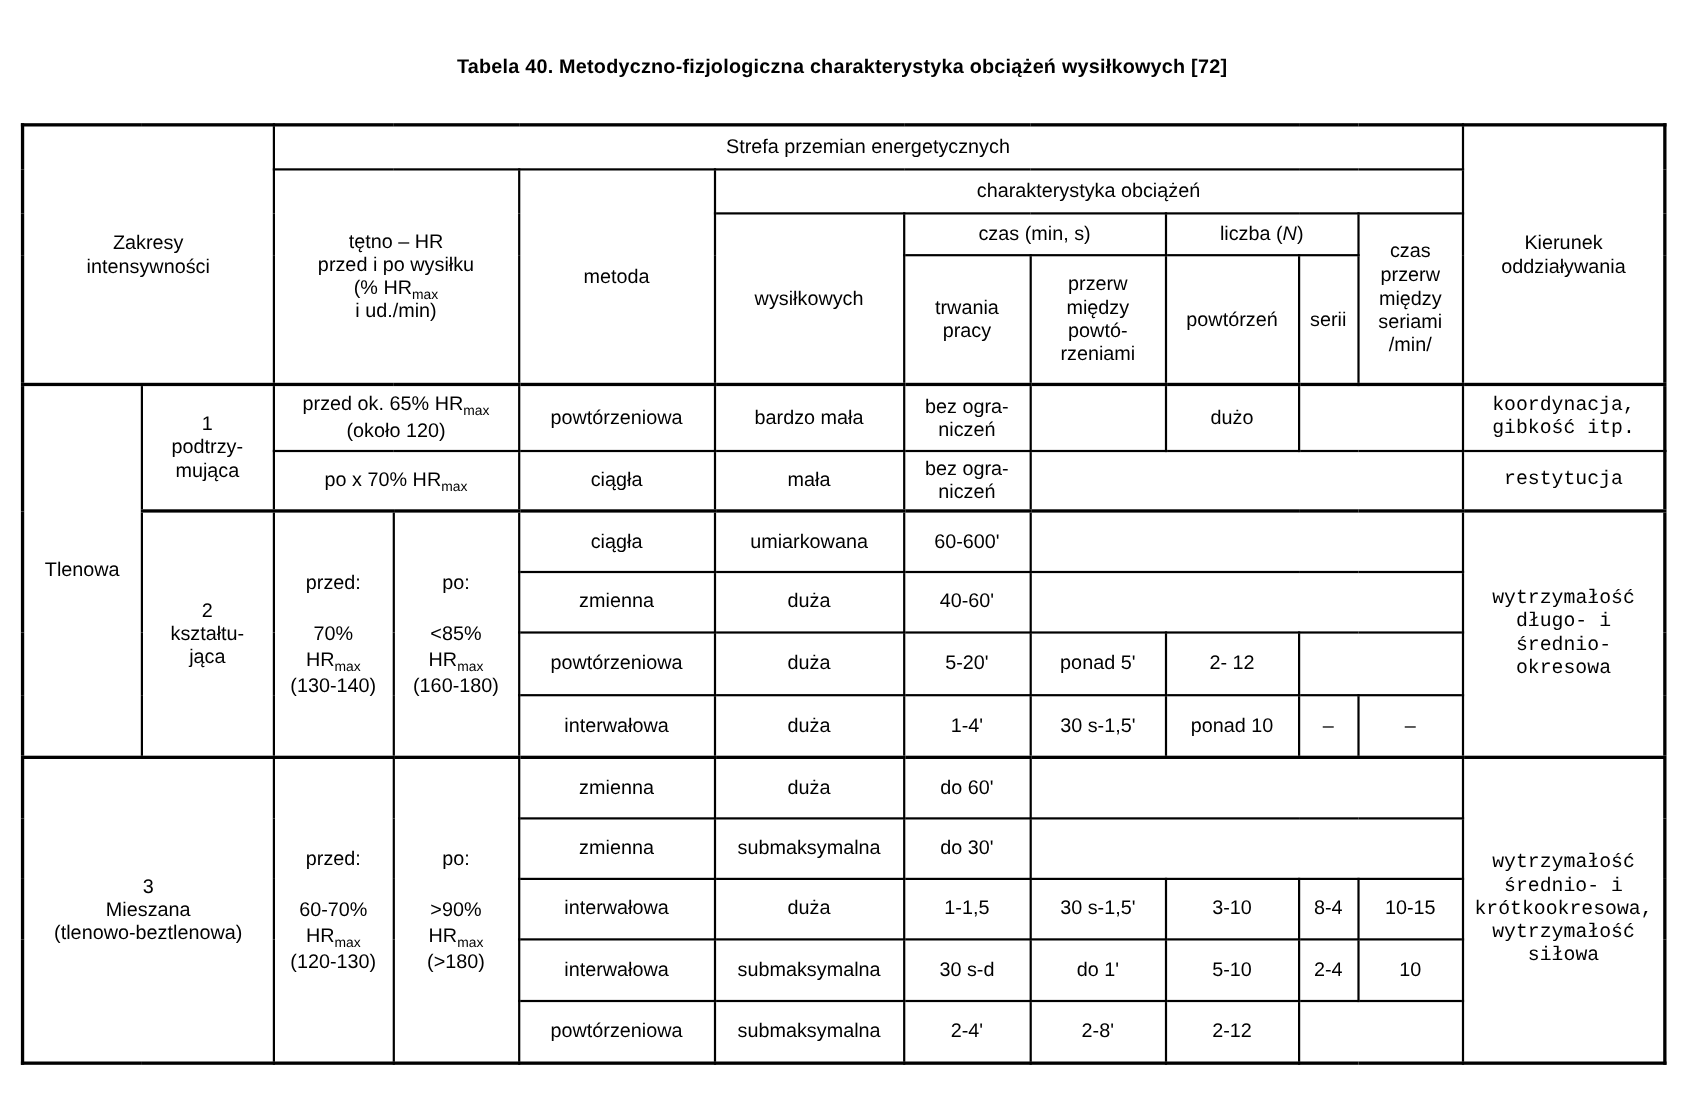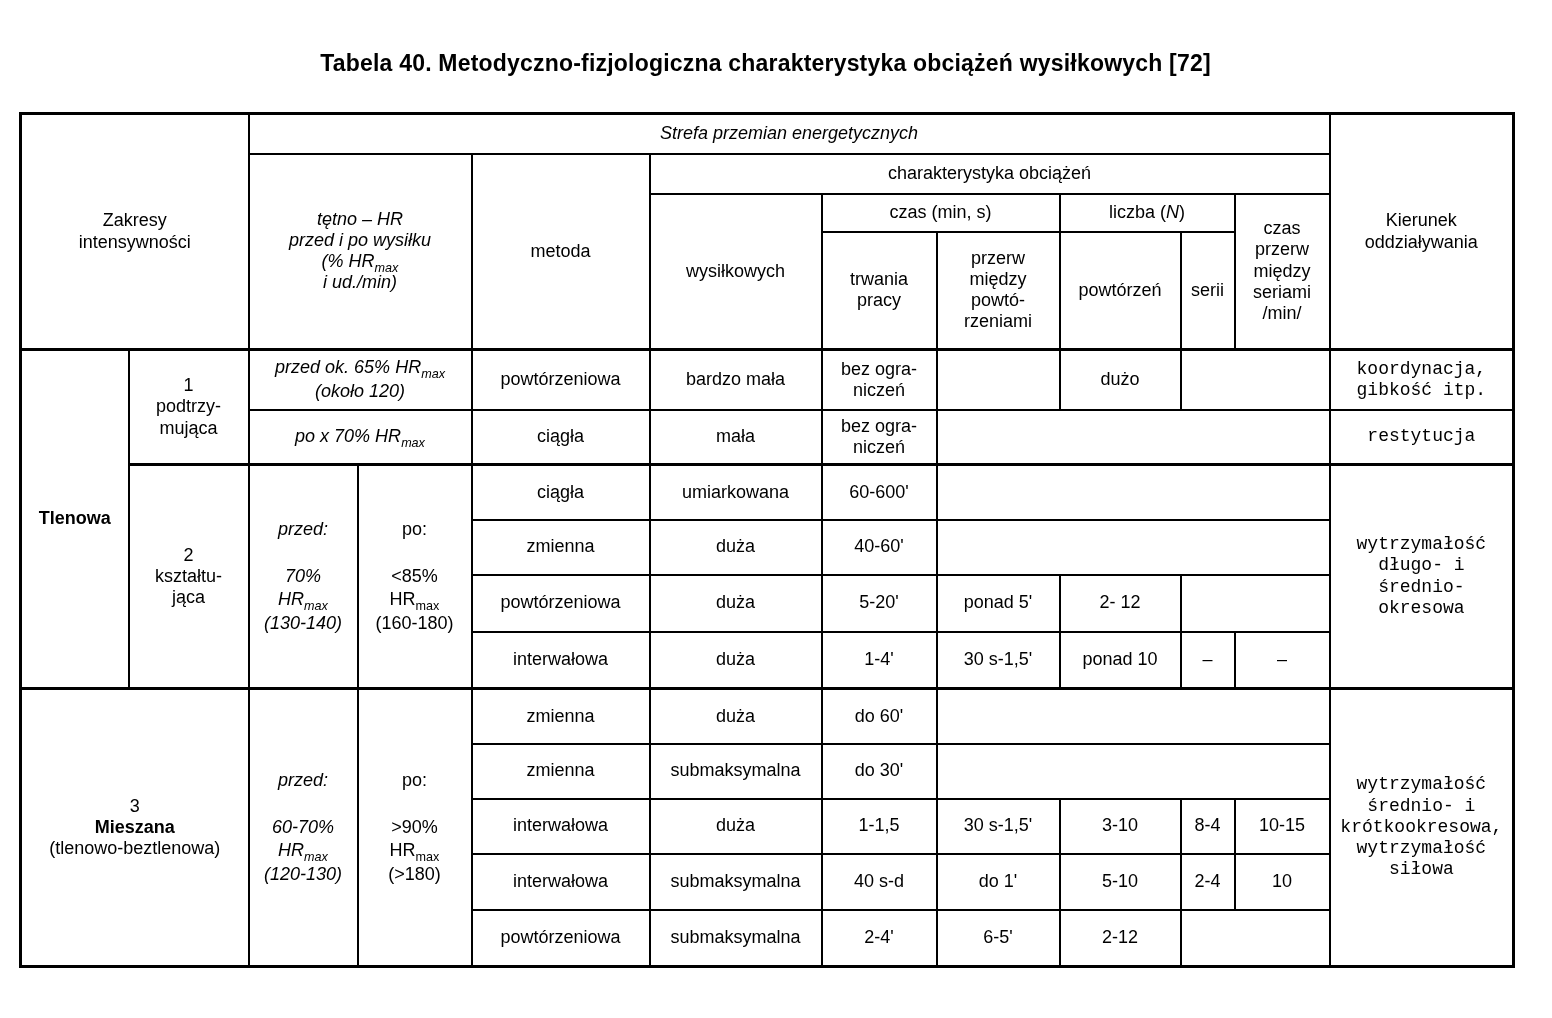--- a/index.html
+++ b/index.html
@@ -4,40 +4,40 @@
 <style>
   html,body{margin:0;padding:0;}
   body{
     width:1552px;height:1018px;background:#ffffff;color:#000;
     font-family:"Liberation Sans", sans-serif;
     -webkit-font-smoothing:antialiased;
   }
   .page{position:relative;width:1552px;height:1018px;overflow:hidden;}
   .caption{
     position:absolute;left:19px;top:50px;width:1493px;
-    text-align:center;font-size:23px;font-weight:bold;letter-spacing:.2px;
+    text-align:center;font-size:18px;font-weight:bold;letter-spacing:.2px;
   }
   table.grid{
     position:absolute;left:19px;top:112px;width:1493px;
     border-collapse:collapse;table-layout:fixed;
     border:3px solid #000;
     font-size:18px;line-height:1.18;
   }
   table.grid td{
     border:2px solid #000;
     text-align:center;vertical-align:middle;
     padding:2px 4px;overflow:hidden;
   }
   tr.body-start > td{border-top:3px solid #000;}
   tr.sec-start  > td{border-top:3px solid #000;}
-  td.lthick{border-left:3px solid #000;font-style:italic;}
+  td.lthick{border-left:3px solid #000;}
   td.kier{text-align:left;vertical-align:top;padding:4px 4px 4px 7px;font-family:Liberation Mono, monospace;}
   td.hrcell{line-height:1.3;}
   sub{font-size:.7em;line-height:0;}
-  b{font-weight:bold;}
+  b{font-weight:normal;}
 </style>
 </head>
 <body>
 
 <div class="page">
 
   <div class="caption">Tabela 40. Metodyczno-fizjologiczna charakterystyka obciążeń wysiłkowych [72]</div>
 
   <table class="grid">
     <colgroup>
@@ -162,30 +162,30 @@
       <td>1-1,5</td>
       <td>30 s-1,5'</td>
       <td>3-10</td>
       <td>8-4</td>
       <td>10-15</td>
     </tr>
 
     <tr style="height:56px">
       <td>interwałowa</td>
       <td>submaksymalna</td>
-      <td>40 s-d</td>
+      <td>30 s-d</td>
       <td>do 1'</td>
       <td>5-10</td>
       <td>2-4</td>
       <td>10</td>
     </tr>
 
     <tr style="height:57px">
       <td>powtórzeniowa</td>
       <td>submaksymalna</td>
       <td>2-4'</td>
-      <td>6-5'</td>
+      <td>2-8'</td>
       <td>2-12</td>
       <td colspan="2"></td>
     </tr>
   </tbody>
     </table>
 </div>
 
 </body></html>

